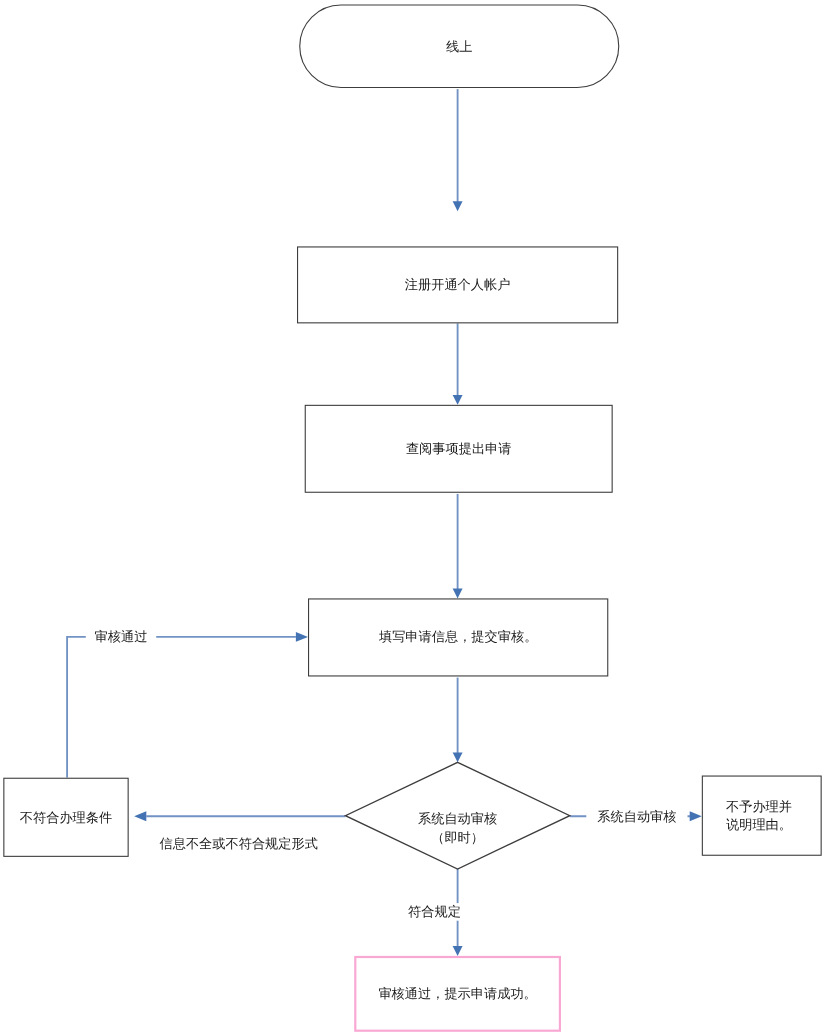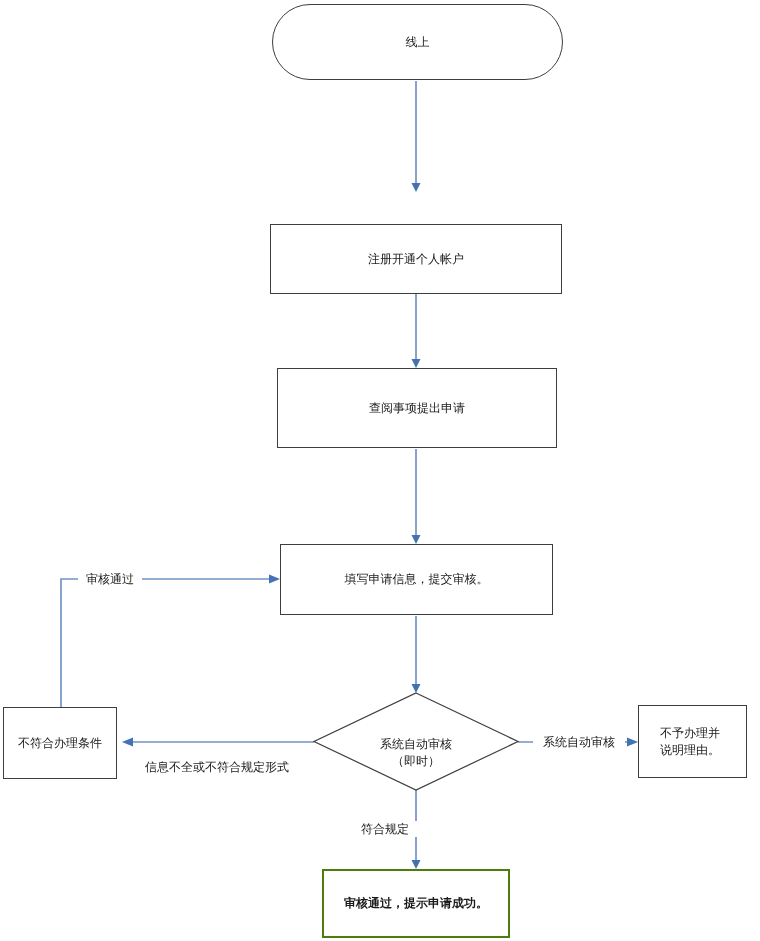--- a/index.html
+++ b/index.html
@@ -32,22 +32,21 @@
     display: flex;
     align-items: center;
     justify-content: center;
     text-align: left;
     line-height: 17px;
   }
   .node.terminator {
     border-radius: 38px;
   }
   .node.success-box {
-    border: 2px solid #4d7c0f;
-    font-weight: bold;
+    border: 2px solid #f9a8d4;
   }
   .decision-text {
     position: absolute;
     display: flex;
     flex-direction: column;
     align-items: center;
     justify-content: flex-end;
     text-align: center;
     line-height: 17px;
   }
@@ -119,17 +118,17 @@
   </div>
 
   <div class="node success-box" style="left:322px; top:869px; width:188px; height:69px;">
     <span>审核通过，提示申请成功。</span>
   </div>
 
   <div class="edge-label" style="left:137px; top:734px; width:160px;margin-top:25px;">信息不全或不符合规定形式</div>
 
   <div class="edge-label" style="left:533px; top:734px; width:92px;">系统自动审核</div>
 
-  <div class="edge-label" style="left:351px; top:821px; width:68px;">符合规定</div>
+  <div class="edge-label" style="left:351px; top:821px; width:68px;text-align:right;">符合规定</div>
 
   <div class="edge-label" style="left:78px; top:571px; width:64px;">审核通过</div>
 
 </div>
 
 </body></html>

